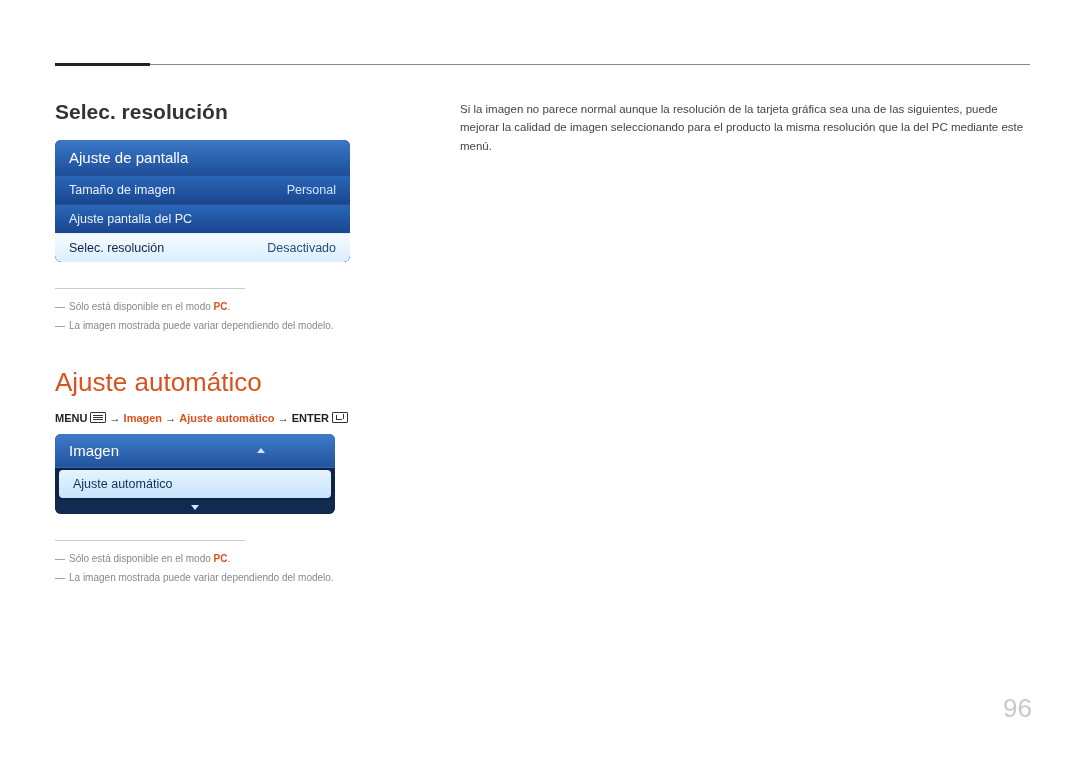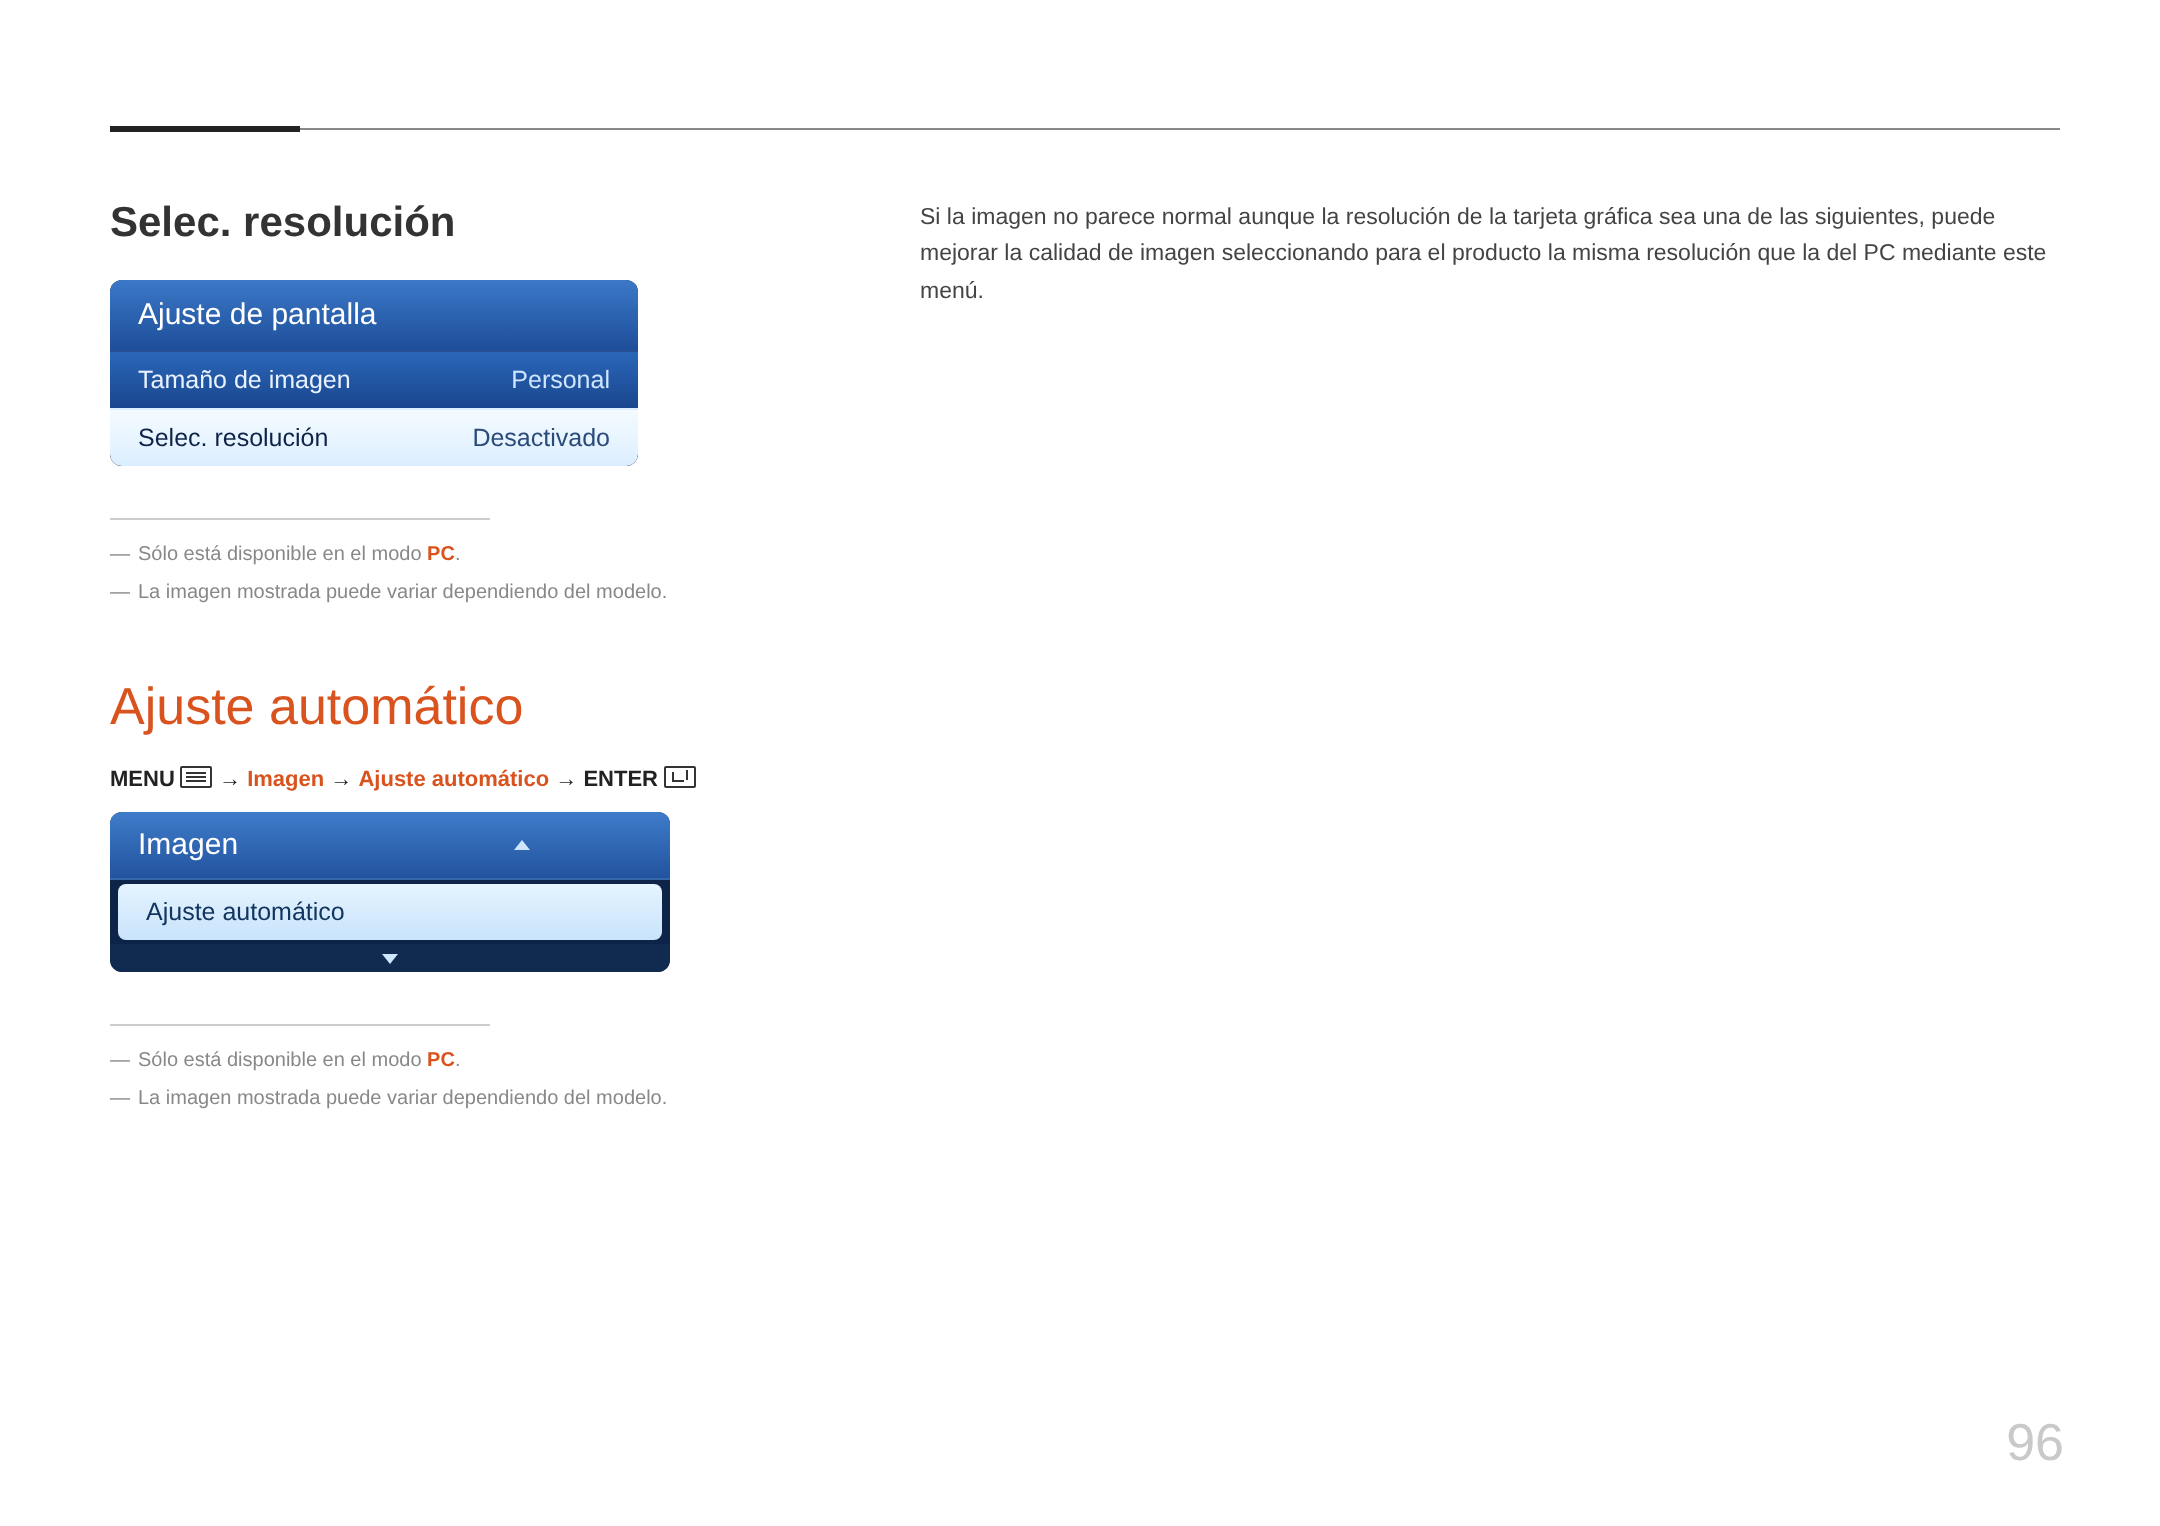--- a/index.html
+++ b/index.html
@@ -38,21 +38,21 @@
   .right { flex: 1; font-size: 11.5px; line-height: 1.6; color: #444; }
   .h2 { font-size: 21px; font-weight: 600; color: #333; margin-bottom: 16px; }
   .h2-orange { font-size: 26px; font-weight: 400; color: #d9531e; margin: 34px 0 14px 0; }
 
   
   .panel {
     border-radius: 6px;
     overflow: hidden;
     background: #0e2348;
     margin-bottom: 26px;
-    width: 264px;
+    width: 295px;
   }
   .panel-title {
     background: linear-gradient(#3b78c7, #1e4e9a);
     color: #fff;
     font-size: 15px;
     padding: 9px 14px;
   }
   .panel-row {
     display: flex;
     justify-content: space-between;
@@ -137,21 +137,21 @@
     border-left:1px solid #333; border-bottom:1px solid #333;
   }
   .iconbox.enter::before {
     content:""; position:absolute; right:3px; top:1px; width:1px;height:5px;
     background:#333;
   }
 
   .page-num {
     position: absolute;
     right: 48px;
-    bottom: 26px;
+    bottom: 39px;
     font-size: 26px;
     color: #c9c9c9;
     font-weight: 300;
   }
 
   .right p { margin-bottom: 10px; }
   .right .res-line { font-size: 11.5px; }
   .right-section2 { margin-top: 288px; }
 </style>
 </head>
@@ -166,20 +166,24 @@
     <div class="left">
 
       <div class="h2">Selec. resolución</div>
 
       <div class="panel">
         <div class="panel-title">Ajuste de pantalla</div>
         <div class="panel-row">
           <span>Tamaño de imagen</span>
           <span class="val">Personal</span>
         </div>
+        <div class="panel-row">
+          <span>Ajuste pantalla del PC</span>
+          <span class="val"></span>
+        </div>
         <div class="panel-row highlight">
           <span>Selec. resolución</span>
           <span class="val">Desactivado</span>
         </div>
       </div>
 
       <div class="rule-thin"></div>
       <div class="note">
         <span class="dash">―</span><span>Sólo está disponible en el modo </span><span class="pc">PC</span><span>.</span>
       </div>

